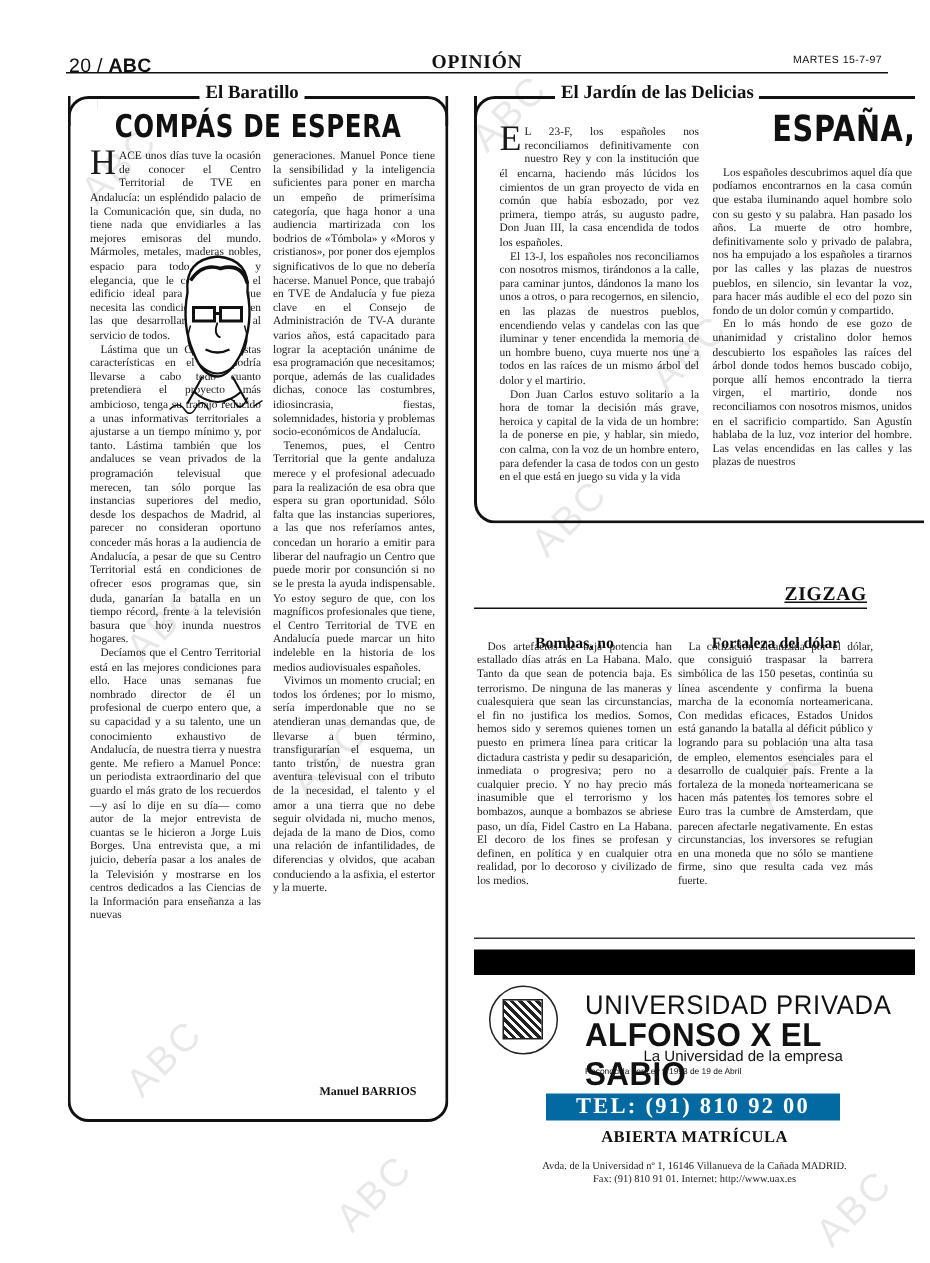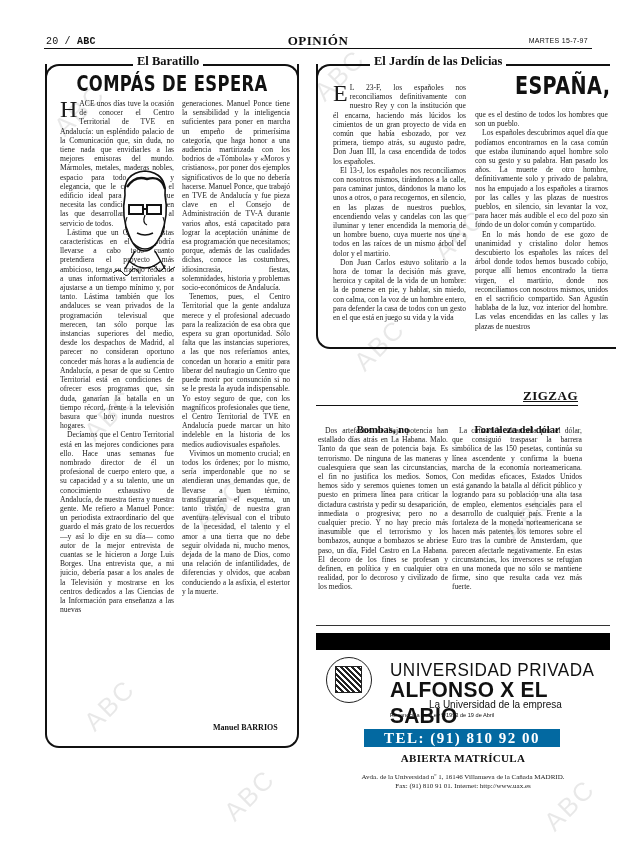--- a/index.html
+++ b/index.html
@@ -1,20 +1,20 @@
 <!DOCTYPE html>
 <html><head>
 <meta charset="utf-8">
 <style>
   * { box-sizing: border-box; margin: 0; padding: 0; }
   html, body { width: 620px; height: 842px; background: #ffffff; overflow: hidden; }
   body { position: relative; font-family: "Liberation Serif", serif; color: #111; }
 
   .masthead { position: absolute; left: 44px; top: 33px; width: 548px; height: 16px; border-bottom: 1.2px solid #111; }
-  .mh-left { position: absolute; left: 2px; top: 3px; font-family: Liberation Mono, monospace; font-size: 10px; letter-spacing: 0.2px; }
+  .mh-left { position: absolute; left: 2px; top: 3px; font-family: Liberation Sans, sans-serif; font-size: 13px; letter-spacing: 0.2px; }
   .mh-left b { font-weight: bold; }
   .mh-center { position: absolute; left: 0; right: 0; top: 0; text-align: center; font-family: "Liberation Serif", serif; font-weight: bold; font-size: 13px; letter-spacing: 0.5px; }
   .mh-right { position: absolute; right: 4px; top: 4px; font-family: "Liberation Sans", sans-serif; font-size: 7px; letter-spacing: 0.3px; }
 
   
   .sec-head { position: absolute; height: 14px; }
   .sec-head .rule { position: absolute; top: 7px; height: 1.6px; background: #111; }
   .sec-head .label { position: absolute; top: -3px; font-family: "Liberation Serif", serif; font-weight: bold; font-size: 12.5px; white-space: nowrap; background: #fff; padding: 0 4px; }
 
   .frame-left { position: absolute; left: 45px; top: 64px; width: 254px; height: 684px; border: 2.4px solid #111; border-top: none; border-radius: 0 0 14px 14px; }
@@ -114,21 +114,20 @@
 </div>
 <div class="headline-right">ESPAÑA,</div>
 
 <div class="col" style="left:333px; top:83px; width:133px; height:260px;">
   <span class="dropcap">E</span>
   <p class="first">L 23-F, los españoles nos reconciliamos definitivamente con nuestro Rey y con la institución que él encarna, haciendo más lúcidos los cimientos de un gran proyecto de vida en común que había esbozado, por vez primera, tiempo atrás, su augusto padre, Don Juan III, la casa encendida de todos los españoles.</p>
   <p>El 13-J, los españoles nos reconciliamos con nosotros mismos, tirándonos a la calle, para caminar juntos, dándonos la mano los unos a otros, o para recogernos, en silencio, en las plazas de nuestros pueblos, encendiendo velas y candelas con las que iluminar y tener encendida la memoria de un hombre bueno, cuya muerte nos une a todos en las raíces de un mismo árbol del dolor y el martirio.</p>
   <p>Don Juan Carlos estuvo solitario a la hora de tomar la decisión más grave, heroica y capital de la vida de un hombre: la de ponerse en pie, y hablar, sin miedo, con calma, con la voz de un hombre entero, para defender la casa de todos con un gesto en el que está en juego su vida y la vida</p>
 </div>
 <div class="col" style="left:475px; top:110px; width:133px; height:233px;">
-  <p class="first">que es el destino de todos los hombres que son un pueblo.</p>
   <p>Los españoles descubrimos aquel día que podíamos encontrarnos en la casa común que estaba iluminando aquel hombre solo con su gesto y su palabra. Han pasado los años. La muerte de otro hombre, definitivamente solo y privado de palabra, nos ha empujado a los españoles a tirarnos por las calles y las plazas de nuestros pueblos, en silencio, sin levantar la voz, para hacer más audible el eco del pozo sin fondo de un dolor común y compartido.</p>
   <p>En lo más hondo de ese gozo de unanimidad y cristalino dolor hemos descubierto los españoles las raíces del árbol donde todos hemos buscado cobijo, porque allí hemos encontrado la tierra virgen, el martirio, donde nos reconciliamos con nosotros mismos, unidos en el sacrificio compartido. San Agustín hablaba de la luz, voz interior del hombre. Las velas encendidas en las calles y las plazas de nuestros</p>
 </div>
 
 <div class="zig-title" style="width:262px;">ZIGZAG</div>
 <div class="zig-rule"></div>
 
 <div class="zig-head" style="left:318px; width:130px;">Bombas, no</div>
 <div class="col" style="left:318px; top:426px; width:130px; height:194px;">
   <p>Dos artefactos de baja potencia han estallado días atrás en La Habana. Malo. Tanto da que sean de potencia baja. Es terrorismo. De ninguna de las maneras y cualesquiera que sean las circunstancias, el fin no justifica los medios. Somos, hemos sido y seremos quienes tomen un puesto en primera línea para criticar la dictadura castrista y pedir su desaparición, inmediata o progresiva; pero no a cualquier precio. Y no hay precio más inasumible que el terrorismo y los bombazos, aunque a bombazos se abriese paso, un día, Fidel Castro en La Habana. El decoro de los fines se profesan y definen, en política y en cualquier otra realidad, por lo decoroso y civilizado de los medios.</p>

